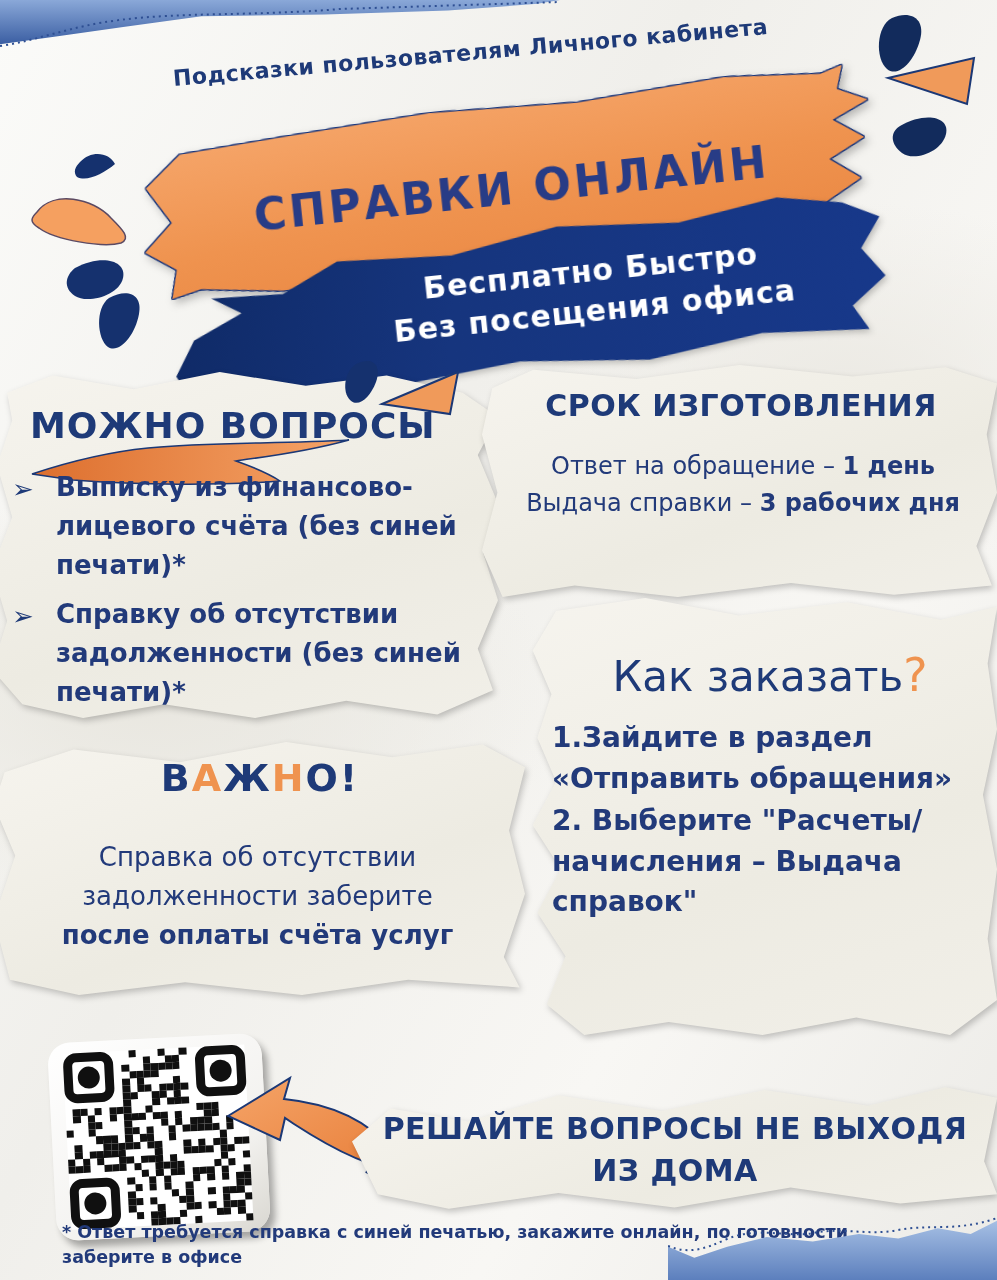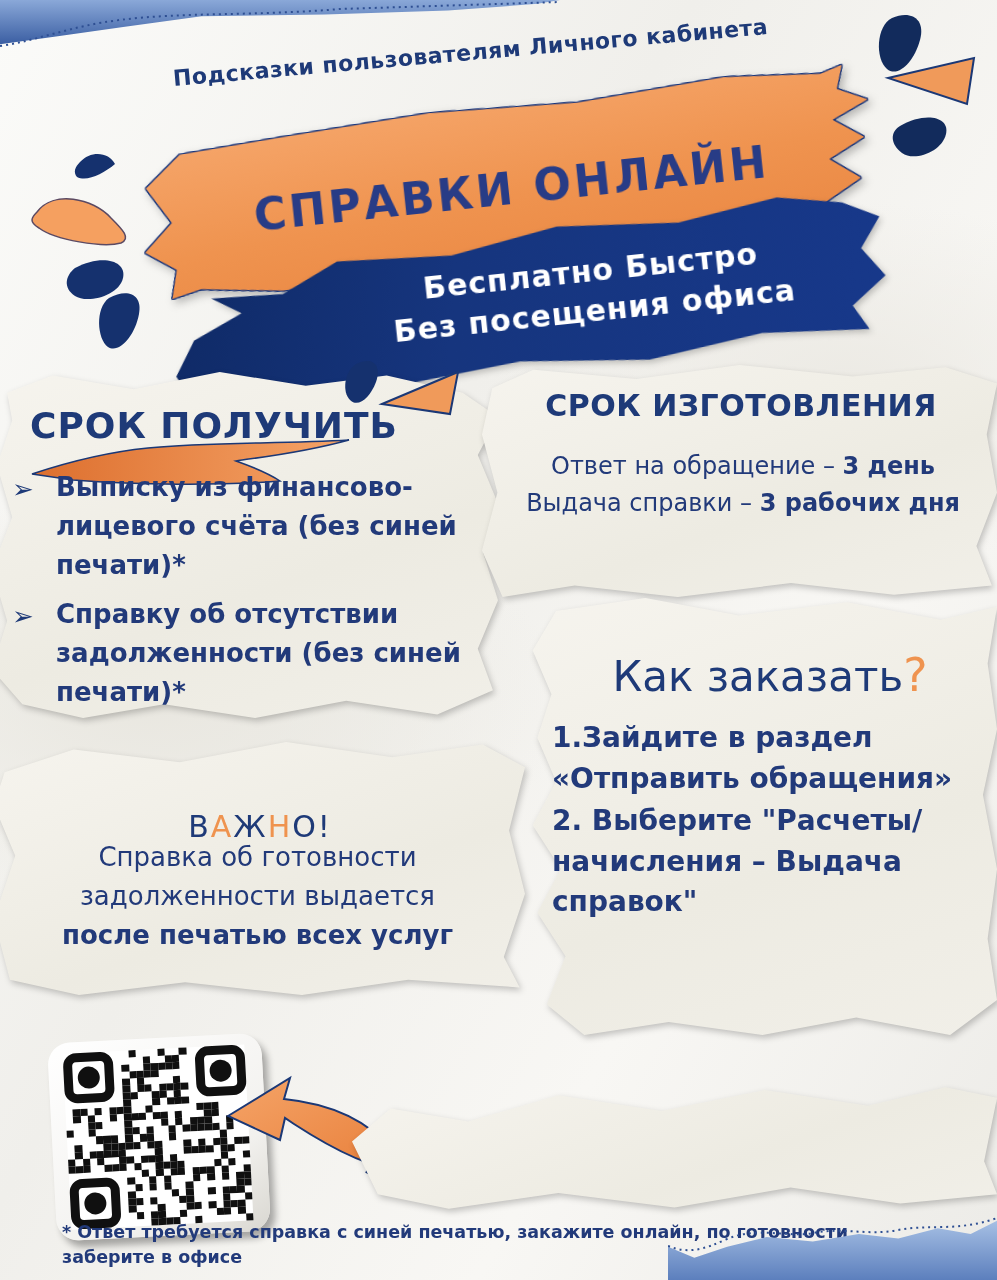--- a/index.html
+++ b/index.html
@@ -68,21 +68,21 @@
 
   .terms-title{left:496px;top:388px;width:490px;text-align:center;font-size:30px;font-weight:bold;color:var(--navy);letter-spacing:.5px;}
   .terms-body{left:500px;top:448px;width:486px;text-align:center;font-size:24px;color:var(--ink);line-height:1.55;}
   .terms-body b{font-weight:bold;}
 
   .how-title{left:560px;top:648px;width:420px;text-align:center;font-size:42px;font-weight:normal;color:var(--navy);}
   .how-title .c-orange{font-size:46px;}
   .how-steps{left:552px;top:718px;width:420px;font-size:28px;font-weight:bold;color:var(--ink);line-height:1.45;}
   .how-steps div{margin-bottom:2px;}
 
-  .imp-title{left:40px;top:809px;width:440px;text-align:center;font-size:30px;font-weight:normal;letter-spacing:2px;}
+  .imp-title{left:40px;top:756px;width:440px;text-align:center;font-size:38px;font-weight:bold;letter-spacing:2px;}
   .imp-body{left:30px;top:838px;width:455px;text-align:center;font-size:26px;color:var(--ink);line-height:1.5;}
   .imp-body .bold-line{font-weight:bold;display:block;}
 
   .cta-text{left:375px;top:1108px;width:600px;text-align:center;font-size:30px;font-weight:bold;color:var(--navy);line-height:1.4;letter-spacing:.5px;}
 
   .footnote{left:62px;top:1220px;width:880px;font-size:17.5px;font-weight:bold;color:var(--ink);line-height:1.45;}
 
   
   .qr{left:52px;top:1038px;width:214px;height:198px;transform:rotate(-3deg);
     background:linear-gradient(145deg,#ffffff 0%,#f2f1ee 70%,#d9d7d1 100%);
@@ -140,21 +140,21 @@
 
   <div class="tear-wrap abs soft-shadow" style="left:-8px;top:372px;width:506px;height:346px">
     <div class="paper p-canget" style="width:100%;height:100%"></div>
   </div>
 
   <svg class="abs" style="left:330px;top:352px;width:135px;height:80px" viewBox="0 0 135 80">
     <path d="M26 12 C42 4 52 12 46 30 C40 46 28 56 20 48 C12 40 14 20 26 12 Z" fill="#15316e"></path>
     <path d="M52 52 L128 20 L120 62 Z" fill="#f09a5a" stroke="#1b3876" stroke-width="2"></path>
   </svg>
 
-  <div class="abs canget-title">СРОК ПОЛУЧИТЬ</div>
+  <div class="abs canget-title">МОЖНО ВОПРОСЫ</div>
 
   <svg class="abs" style="left:28px;top:438px;width:325px;height:58px" viewBox="0 0 325 58">
     <defs>
       <linearGradient id="ag" x1="0" y1="0" x2="1" y2="0">
         <stop offset="0" stop-color="#dd6f2e"></stop>
           <stop offset="1" stop-color="#f5a468"></stop>
       </linearGradient>
     </defs>
     <path d="M4 36 C40 24 80 14 120 10 C180 4 250 6 321 2 C270 16 225 20 208 23 C225 29 240 35 252 43 C190 48 110 47 45 42 Z" fill="url(#ag)" stroke="#1b3876" stroke-width="1.5"></path>
   </svg>
@@ -168,21 +168,21 @@
       <span class="bullet">➢</span>
       <span>Справку об отсутствии задолженности (без синей печати)*</span>
     </li>
   </ul>
 
   <div class="tear-wrap abs soft-shadow" style="left:482px;top:365px;width:515px;height:232px">
     <div class="paper p-terms" style="width:100%;height:100%"></div>
   </div>
   <div class="abs terms-title">СРОК ИЗГОТОВЛЕНИЯ</div>
   <div class="abs terms-body">
-    <span>Ответ на обращение – </span><b>3 день</b><br>
+    <span>Ответ на обращение – </span><b>1 день</b><br>
     <span>Выдача справки – </span><b>3 рабочих дня</b>
   </div>
 
   <div class="tear-wrap abs soft-shadow" style="left:528px;top:598px;width:469px;height:437px">
     <div class="paper p-how" style="width:100%;height:100%"></div>
   </div>
   <div class="abs how-title">
     <span>Как заказать</span><span class="c-orange">?</span>
   </div>
   <div class="abs how-steps">
@@ -190,22 +190,22 @@
     <div>2. Выберите "Расчеты/начисления – Выдача справок"</div>
   </div>
 
   <div class="tear-wrap abs soft-shadow" style="left:-6px;top:742px;width:531px;height:253px">
     <div class="paper p-imp" style="width:100%;height:100%"></div>
   </div>
   <div class="abs imp-title">
     <span class="c-navy">В</span><span class="c-orange">А</span><span class="c-navy">Ж</span><span class="c-orange">Н</span><span class="c-navy">О!</span>
   </div>
   <div class="abs imp-body">
-    <span>Справка об готовности задолженности выдается</span>
-    <span class="bold-line">после печатью всех услуг</span>
+    <span>Справка об отсутствии задолженности заберите</span>
+    <span class="bold-line">после оплаты счёта услуг</span>
   </div>
 
   <div class="abs qr">
     <div class="qr-inner">
       <div class="qr-cells" id="qr-cells">
           <div></div>
           <div></div>
           <div></div>
           <div></div>
           <div></div>
@@ -844,20 +844,21 @@
       </linearGradient>
     </defs>
     <path d="M6 44 L68 6 L62 27 C112 32 148 50 172 80 L179 98 C152 97 112 78 72 52 L63 46 L58 68 Z" fill="url(#ag2)" stroke="#1b3876" stroke-width="2"></path>
     <path d="M160 68 L146 102" stroke="#1b3876" stroke-width="6"></path>
     <path d="M173 76 L159 106" stroke="#3a56a0" stroke-width="5"></path>
   </svg>
 
   <div class="tear-wrap abs soft-shadow" style="left:352px;top:1082px;width:645px;height:132px">
     <div class="paper p-cta" style="width:100%;height:100%"></div>
   </div>
+  <div class="abs cta-text">РЕШАЙТЕ ВОПРОСЫ НЕ ВЫХОДЯ ИЗ ДОМА</div>
 
   <div class="abs footnote">
     <span>* Ответ требуется справка с синей печатью, закажите онлайн, по готовности</span><br>
     <span>заберите в офисе</span>
   </div>
 
   <div class="abs blob-br"></div>
   <svg class="abs edge-dots" style="left:668px;top:1206px;width:329px;height:60px" viewBox="0 0 329 60">
     <path d="M0 40 C20 48 35 44 59 33 C90 20 120 32 145 27 C175 21 200 30 230 24 C260 18 290 26 329 12" fill="none" stroke="#2e4f93" stroke-width="2" stroke-dasharray="2 4"></path>
   </svg>

